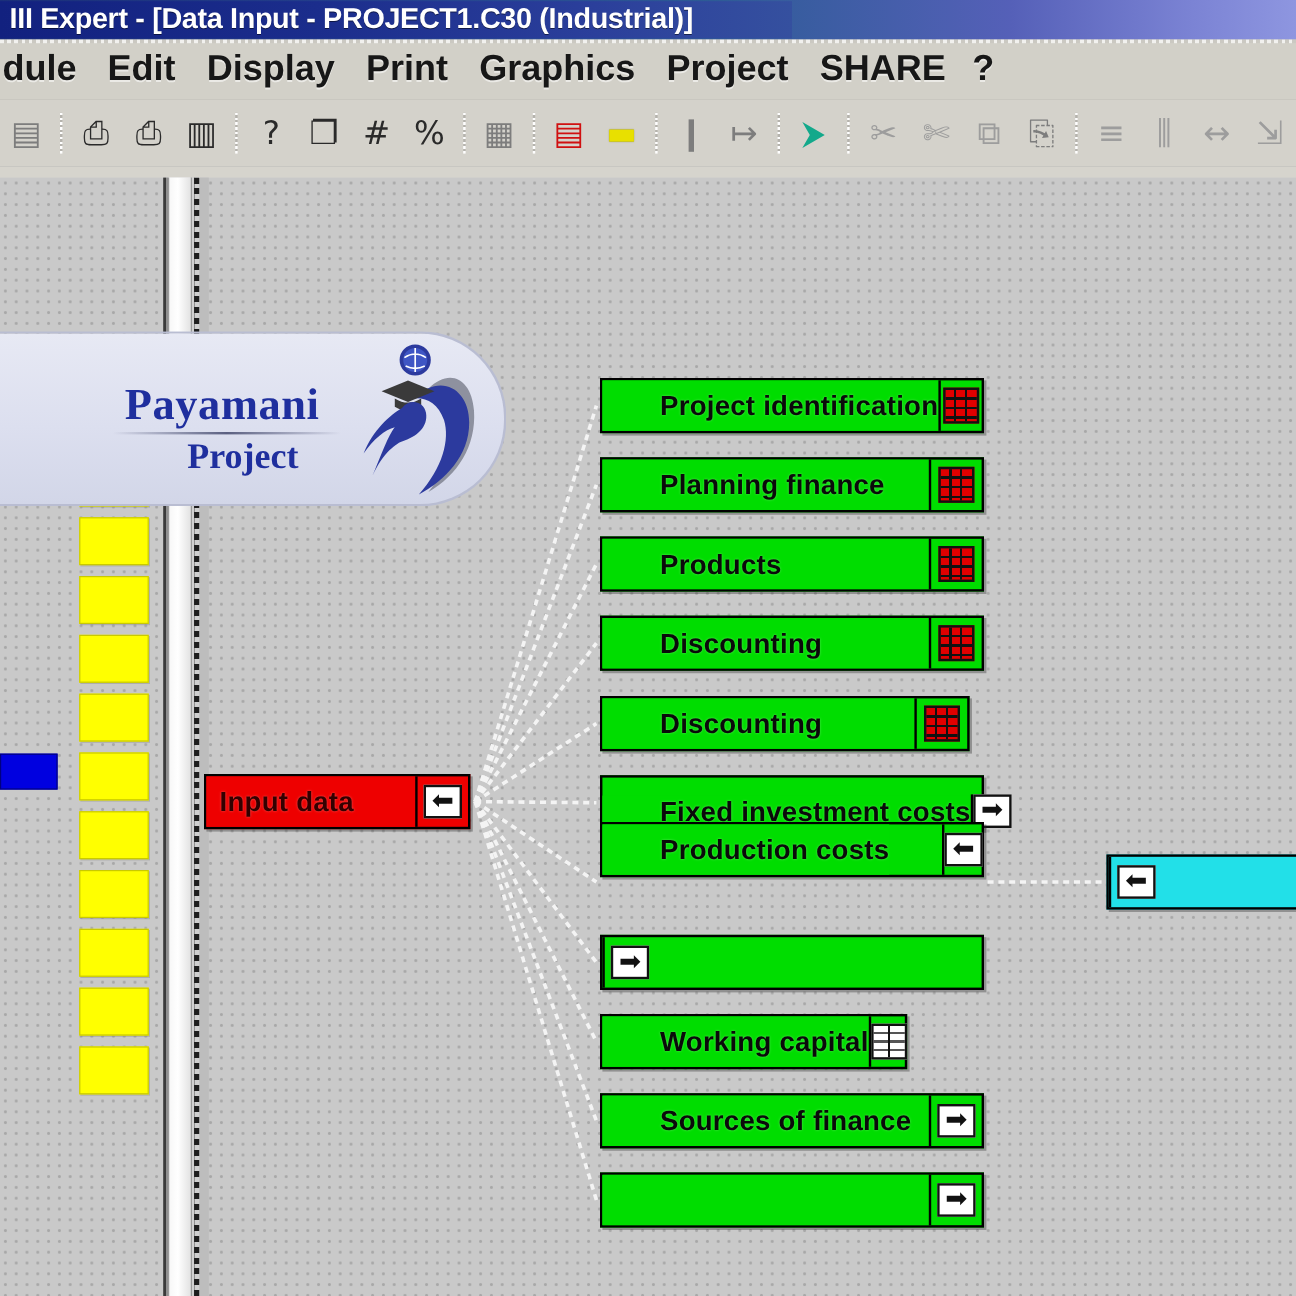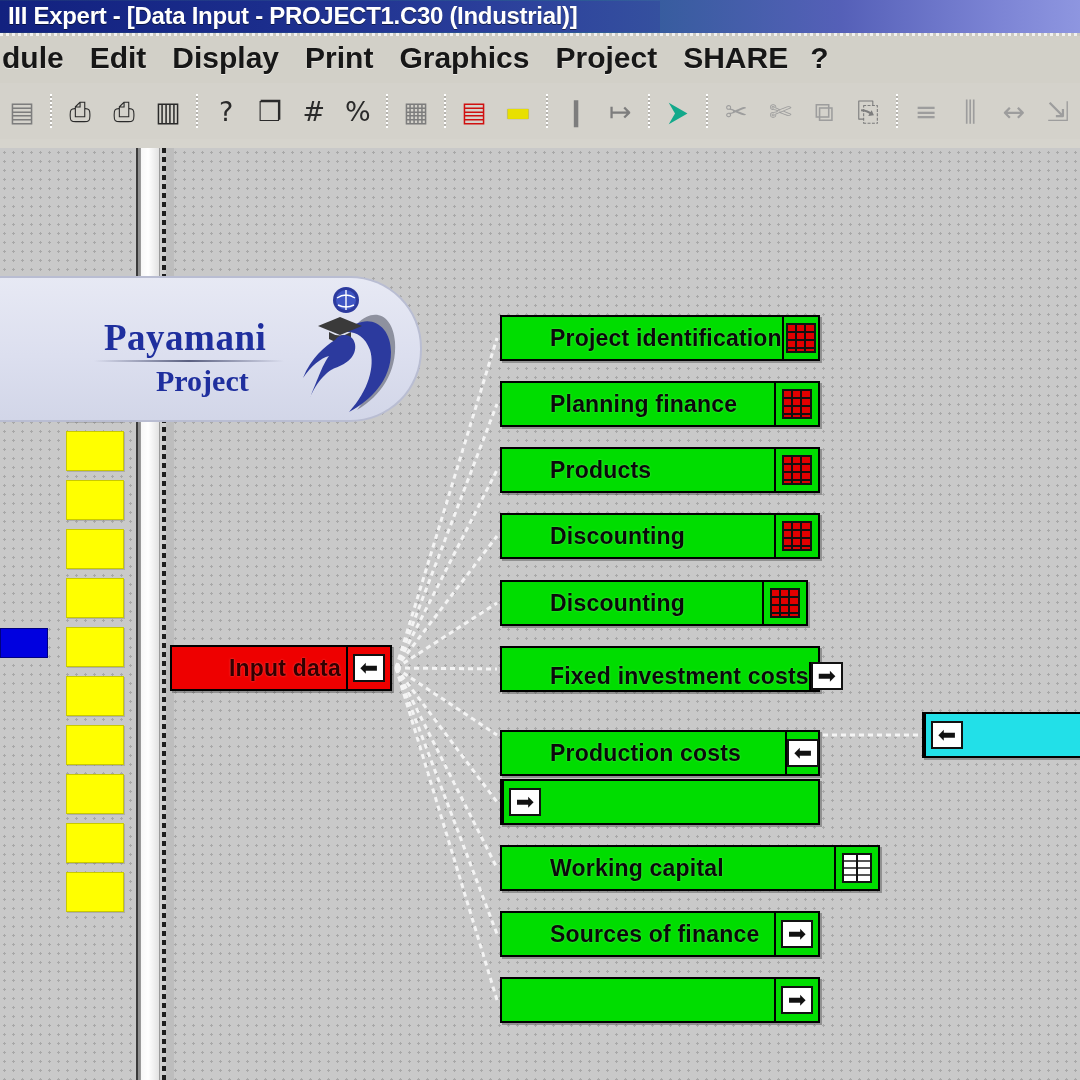--- a/index.html
+++ b/index.html
@@ -361,50 +361,50 @@
           </div>
         </div>
         <div class="node green" style="left: 500px; top: 507px; width: 320px; align-items: flex-end;">
           <div class="lbl">Fixed investment costs</div>
           <div class="ico">
             <div class="ic-arrow">
               <span>➡</span>
             </div>
           </div>
         </div>
-        <div class="node green" style="left: 500px; top: 591px; width: 320px; gap: 44px;">
+        <div class="node green" style="left: 500px; top: 546px; width: 320px; gap: 44px;">
           <div class="lbl">Production costs</div>
           <div class="ico">
             <div class="ic-arrow">
               <span>⬅</span>
             </div>
           </div>
         </div>
         <div class="node green" style="left: 500px; top: 640px; width: 320px;">
           <div class="ico">
             <div class="ic-arrow">
               <span>➡</span>
             </div>
           </div>
         </div>
-        <div class="node green" style="left: 500px; top: 706px; width: 380px;">
+        <div class="node green" style="left: 500px; top: 706px; width: 256px;">
           <div class="lbl">Working capital</div>
           <div class="ico">
             <div class="ic-whitegrid"></div>
           </div>
         </div>
         <div class="node green" style="left: 500px; top: 772px; width: 320px;">
           <div class="lbl">Sources of finance</div>
           <div class="ico">
             <div class="ic-arrow">
               <span>➡</span>
             </div>
           </div>
         </div>
-        <div class="node red" style="left: 170px; top: 506px; width: 222px; padding-left: 46px;">
+        <div class="node red" style="left: 170px; top: 506px; width: 222px;">
           <div class="lbl">Input data</div>
           <div class="ico">
             <div class="ic-arrow">
               <span>⬅</span>
             </div>
           </div>
         </div>
         <div class="node cyan" style="left: 922px; top: 573px; width: 190px;">
           <div class="ico">
             <div class="ic-arrow">

